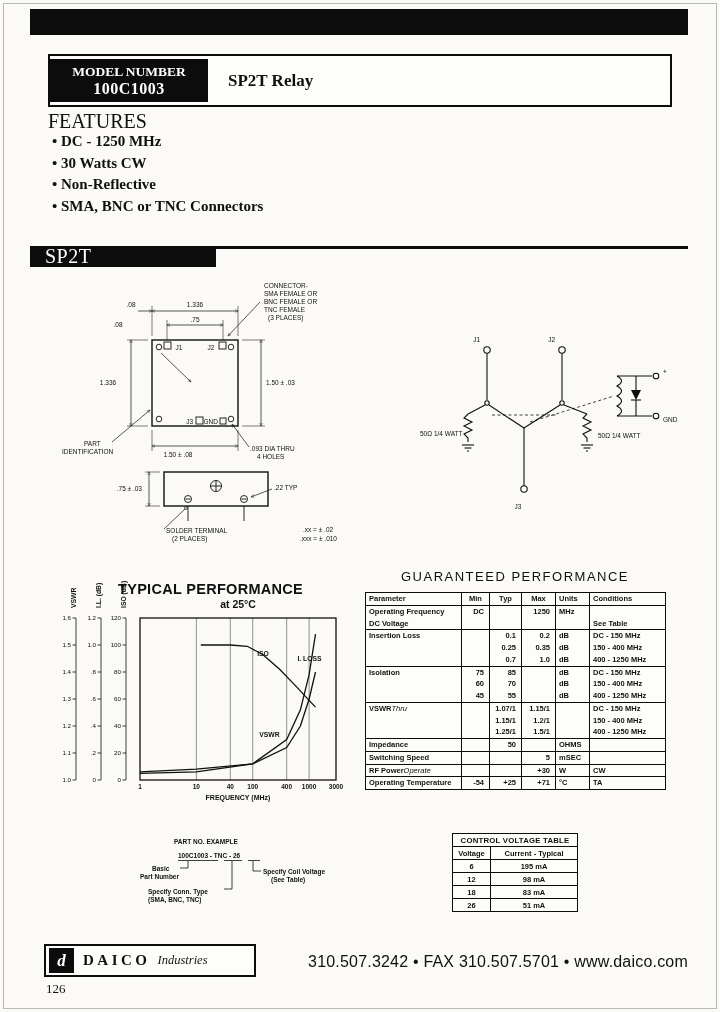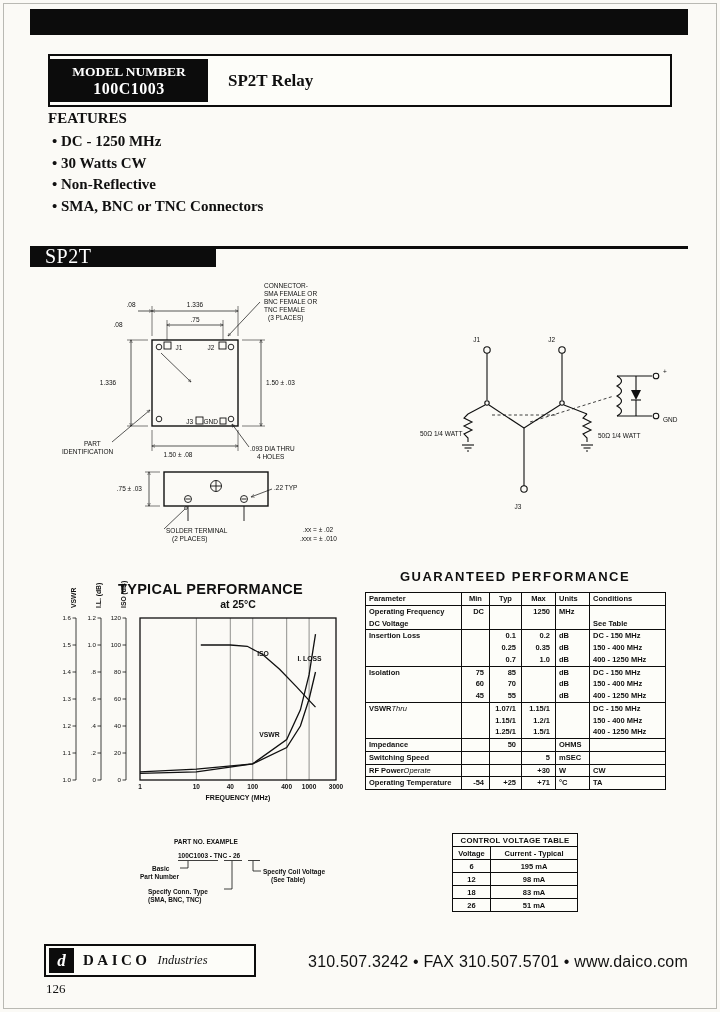--- a/index.html
+++ b/index.html
@@ -6,33 +6,33 @@
 html,body{width:720px;height:1012px}
 body{position:relative;background:#fbfaf6;font-family:"Liberation Sans",sans-serif;color:#101010;overflow:hidden}
 .abs{position:absolute}
 .frame{position:absolute;inset:3px;border:1px solid #b9b9b3;pointer-events:none}
 .topbar{position:absolute;left:30px;top:9px;width:658px;height:26px;background:#0c0c0c}
 .header-box{position:absolute;left:48px;top:54px;width:624px;height:53px;border:2.5px solid #0c0c0c;background:#fdfdf9;display:flex;align-items:center}
 .model-box{width:158px;height:43px;background:#0c0c0c;color:#fff;display:flex;flex-direction:column;justify-content:center;text-align:center;font-family:"Liberation Serif",serif;font-weight:700}
 .model-label{font-size:13.5px}
 .model-number{font-size:16px;letter-spacing:.5px}
 .product-title{margin-left:20px;font-size:17px;font-weight:700;font-family:"Liberation Serif",serif}
-.features-title{position:absolute;left:48px;top:110px;font-size:15px;font-weight:700;font-family:"Liberation Serif",serif}
+.features-title{position:absolute;left:48px;top:110px;font-size:20px;font-weight:400;font-family:"Liberation Serif",serif}
 .features-list{position:absolute;left:52px;top:131px;list-style:none;font-family:"Liberation Serif",serif;font-size:15px;font-weight:700}
 .features-list li{line-height:21.5px}
 .features-list li::before{content:"•  "}
 .sp2t-bar{position:absolute;left:30px;top:246px;width:186px;height:21px;background:#0c0c0c;color:#fff;font-family:"Liberation Serif",serif;font-size:20px;line-height:21px;padding-left:15px;letter-spacing:.5px}
 .sp2t-rule{position:absolute;left:216px;top:246px;width:472px;height:2.5px;background:#0c0c0c}
 .draw line,.draw rect,.draw circle,.draw polyline,.draw path{stroke:#101010;fill:none}
 .draw polygon{stroke:none;fill:#101010}
 .draw text{stroke:none;fill:#101010;font-size:6.5px;font-family:"Liberation Sans",sans-serif}
 svg text{font-family:"Liberation Sans",sans-serif;fill:#101010}
 .tp-title{font-size:14.5px;font-weight:700;text-align:left;letter-spacing:.3px}
 .tp-sub{font-size:10.5px;font-weight:700;text-align:center}
-.gp-title{position:absolute;left:365px;top:569px;width:300px;text-align:center;font-size:13px;font-weight:700;letter-spacing:1.5px}
+.gp-title{position:absolute;left:365px;top:569px;width:300px;text-align:center;font-size:13px;font-weight:400;letter-spacing:1.5px}
 .gp-table{position:absolute;left:365px;top:592px;width:300px;border-collapse:collapse;border:1.6px solid #0c0c0c;font-size:7.5px;font-weight:700;table-layout:fixed;background:#fdfdf9;line-height:1.3}
 .gp-table th,.gp-table td{padding:1px 3px;vertical-align:top;text-align:left;overflow:hidden;white-space:nowrap}
 .gp-table th+th,.gp-table td+td{border-left:1px solid #0c0c0c}
 .gp-table thead tr{border-bottom:1.2px solid #0c0c0c}
 .gp-table tr.rule{border-top:1px solid #0c0c0c}
 .gp-table .c-num{text-align:right;padding-right:5px}
 .gp-table th.c-num{text-align:center;padding-right:3px}
 .gp-table .sub{font-style:italic;font-weight:400}
 .cv-table{position:absolute;left:452px;top:833px;width:126px;border-collapse:collapse;border:1.6px solid #0c0c0c;font-size:7.5px;font-weight:700;background:#fdfdf9}
 .cv-table th,.cv-table td{border:1px solid #0c0c0c;padding:1.5px 2px;text-align:center}

